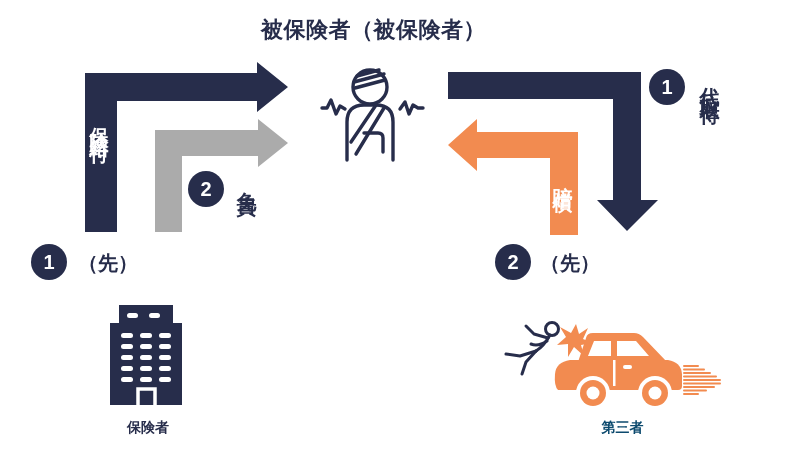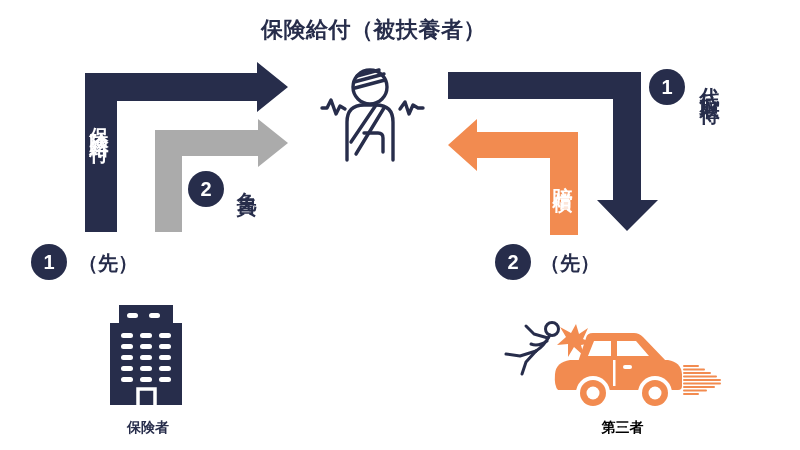--- a/index.html
+++ b/index.html
@@ -2,21 +2,21 @@
 <html><head>
 <meta charset="utf-8">
 <style>
   html,body{margin:0;padding:0;background:#fff;}
   #canvas{
     position:relative;width:800px;height:450px;background:#ffffff;
     font-family:"Liberation Sans",sans-serif;overflow:hidden;
   }
   .abs{position:absolute;}
   .navy{color:#272D4B;}
-  .orange{color:#000000;}
+  .orange{color:#0c4a6e;}
   .title{
     font-size:22px;font-weight:bold;color:#272D4B;letter-spacing:0.5px;white-space:nowrap;
   }
   .vtext{
     writing-mode:vertical-rl;text-orientation:upright;
     font-weight:bold;white-space:nowrap;line-height:1;
   }
   .badge{
     width:36px;height:36px;border-radius:50%;background:#272D4B;
     display:flex;align-items:center;justify-content:center;
@@ -28,21 +28,21 @@
   .entity-label{
     font-size:14px;font-weight:bold;text-align:center;white-space:nowrap;
   }
   svg{display:block;}
 </style>
 </head>
 <body>
 
 <div id="canvas">
 
-  <div class="abs title" style="left:261px;top:15px;">保険給付（被扶養者）</div>
+  <div class="abs title" style="left:261px;top:15px;">被保険者（被保険者）</div>
 
   <svg class="abs" style="left:80px;top:55px;" width="215" height="180" viewBox="0 0 215 180">
     <polygon fill="#272D4B" points="5,177 5,18 177,18 177,7 208,32 177,57 177,46 37,46 37,177"></polygon>
   </svg>
   <div class="abs vtext" style="left:90px;top:112px;font-size:19px;letter-spacing:6px;color:#ffffff;">保険給付</div>
 
   <svg class="abs" style="left:150px;top:110px;" width="145" height="125" viewBox="0 0 145 125">
     <polygon fill="#ABABAB" points="5,122 5,20 108,20 108,9 138,33 108,57 108,46 32,46 32,122"></polygon>
   </svg>
   <div class="abs badge" style="left:188px;top:171px;">2</div>

